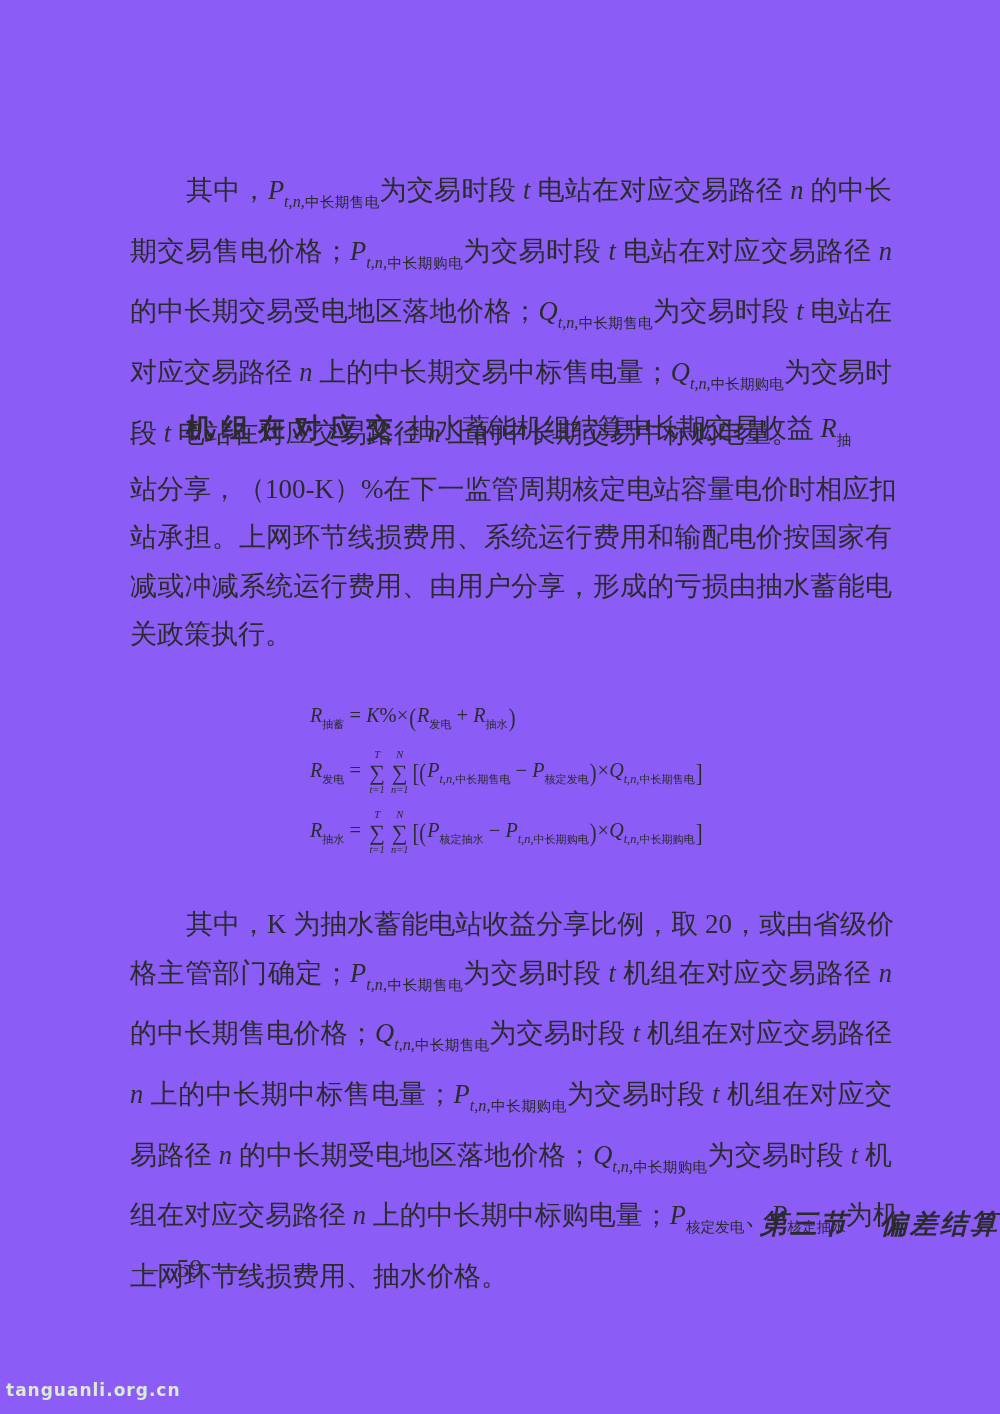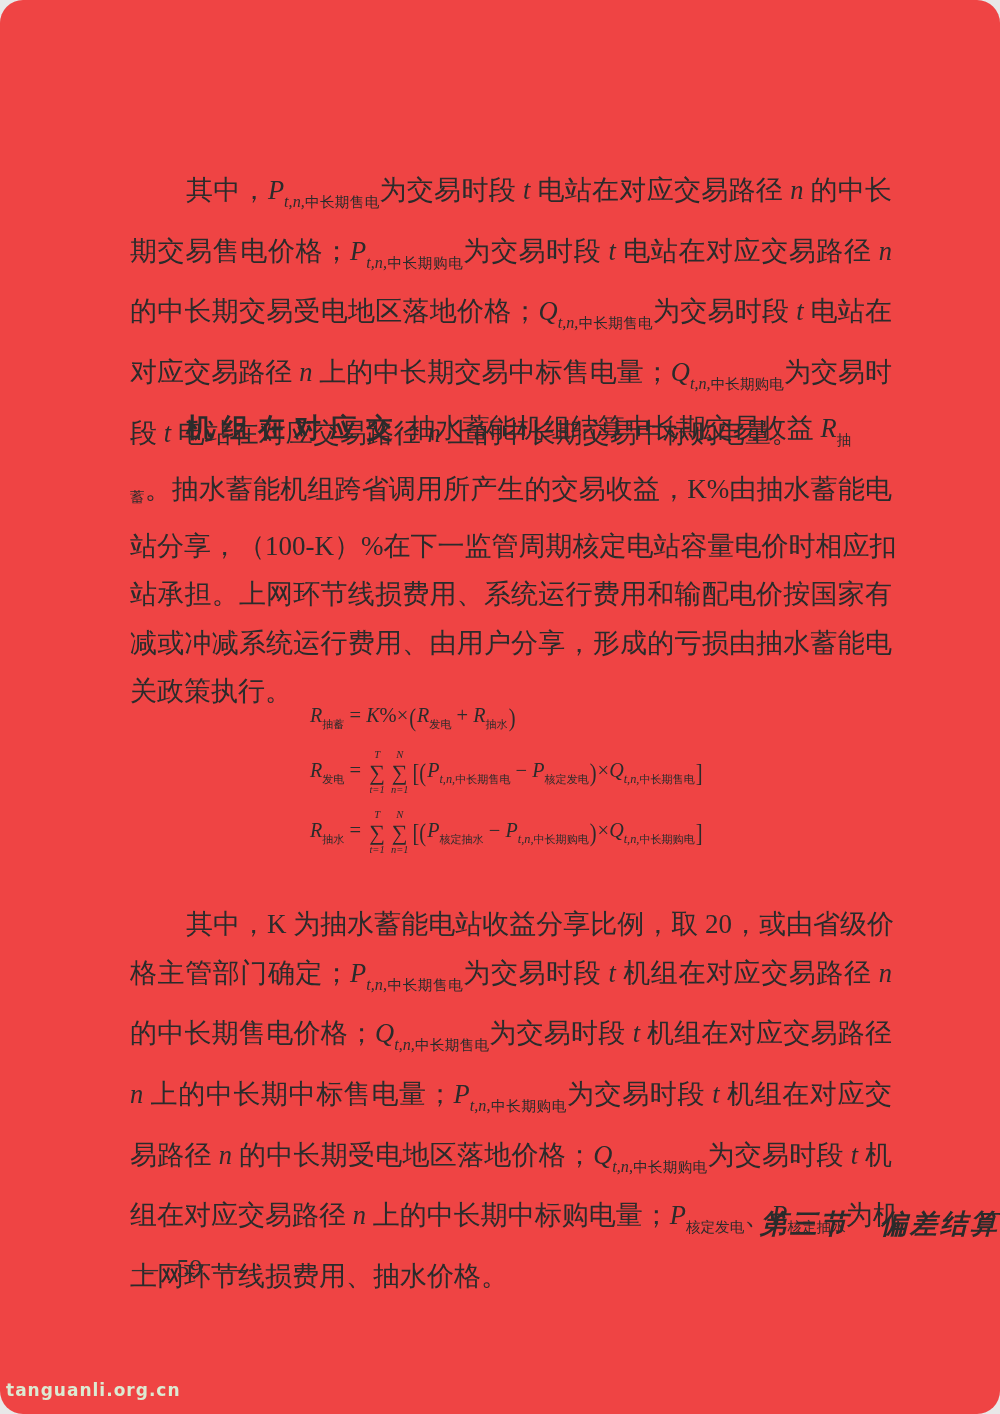--- a/index.html
+++ b/index.html
@@ -46,33 +46,32 @@
   }
   .watermark{
     position:absolute;left:6px;top:1380px;
     font-family:"DejaVu Sans","Liberation Sans",sans-serif;font-weight:bold;
     font-size:17px;letter-spacing:1px;
   }
 </style>
 </head>
 <body>
 
-<div class="page" style="background: #ef4444; color: rgb(43, 43, 43); border-radius: 23px;">
+<div class="page" style="background: #8b5cf6; color: rgb(43, 43, 43);">
 
   <div class="para" style="top:166px">
     <div class="line indent"><span class="txt">其中，</span><span class="varwrap"><span class="var">P</span><span class="sub"><span class="sl">t</span><span class="sl">,</span><span class="sl">n</span><span class="sl">,</span><span class="sc">中</span><span class="sc">长</span><span class="sc">期</span><span class="sc">售</span><span class="sc">电</span></span></span><span class="txt">为交易时段 </span><span class="varwrap"><span class="var">t</span></span><span class="txt"> 电站在对应交易路径 </span><span class="varwrap"><span class="var">n</span></span><span class="txt"> 的中长</span></div>
     <div class="line"><span class="txt">期交易售电价格；</span><span class="varwrap"><span class="var">P</span><span class="sub"><span class="sl">t</span><span class="sl">,</span><span class="sl">n</span><span class="sl">,</span><span class="sc">中</span><span class="sc">长</span><span class="sc">期</span><span class="sc">购</span><span class="sc">电</span></span></span><span class="txt">为交易时段 </span><span class="varwrap"><span class="var">t</span></span><span class="txt"> 电站在对应交易路径 </span><span class="varwrap"><span class="var">n</span></span></div>
     <div class="line"><span class="txt">的中长期交易受电地区落地价格；</span><span class="varwrap"><span class="var">Q</span><span class="sub"><span class="sl">t</span><span class="sl">,</span><span class="sl">n</span><span class="sl">,</span><span class="sc">中</span><span class="sc">长</span><span class="sc">期</span><span class="sc">售</span><span class="sc">电</span></span></span><span class="txt">为交易时段 </span><span class="varwrap"><span class="var">t</span></span><span class="txt"> 电站在</span></div>
     <div class="line"><span class="txt">对应交易路径 </span><span class="varwrap"><span class="var">n</span></span><span class="txt"> 上的中长期交易中标售电量；</span><span class="varwrap"><span class="var">Q</span><span class="sub"><span class="sl">t</span><span class="sl">,</span><span class="sl">n</span><span class="sl">,</span><span class="sc">中</span><span class="sc">长</span><span class="sc">期</span><span class="sc">购</span><span class="sc">电</span></span></span><span class="txt">为交易时</span></div>
     <div class="line last"><span class="txt">段 </span><span class="varwrap"><span class="var">t</span></span><span class="txt"> 电站在对应交易路径 </span><span class="varwrap"><span class="var">n</span></span><span class="txt"> 上的中长期交易中标购电量。</span></div>
   </div>
 
   <div class="para" style="top:404px">
     <div class="line indent last"><span class="hd">机组在对应交</span><span class="txt"> 抽水蓄能机组结算中长期交易收益 </span><span class="varwrap"><span class="var">R</span><span class="sub"><span class="sc">抽</span></span></span></div>
-    <div class="line"><span class="presub">蓄</span><span class="txt">。抽水蓄能机组跨省调用所产生的交易收益，K%由抽水蓄能电</span></div>
     <div class="line"><span class="txt">站分享，（100-K）%在下一监管周期核定电站容量电价时相应扣</span></div>
     <div class="line"><span class="txt">站承担。上网环节线损费用、系统运行费用和输配电价按国家有</span></div>
     <div class="line"><span class="txt">减或冲减系统运行费用、由用户分享，形成的亏损由抽水蓄能电</span></div>
     <div class="line last"><span class="txt">关政策执行。</span></div>
   </div>
 
   <div class="formulas">
     <div class="fline f1"><span class="varwrap"><span class="var">R</span><span class="sub"><span class="sc">抽</span><span class="sc">蓄</span></span></span><span class="txt"> = </span><span class="varwrap"><span class="var">K</span></span><span class="txt">%×</span><span class="big">(</span><span class="varwrap"><span class="var">R</span><span class="sub"><span class="sc">发</span><span class="sc">电</span></span></span><span class="txt"> + </span><span class="varwrap"><span class="var">R</span><span class="sub"><span class="sc">抽</span><span class="sc">水</span></span></span><span class="big">)</span></div>
     <div class="fline f2"><span class="varwrap"><span class="var">R</span><span class="sub"><span class="sc">发</span><span class="sc">电</span></span></span><span class="txt"> = </span><span class="sum">
           <span class="lim">T</span>

